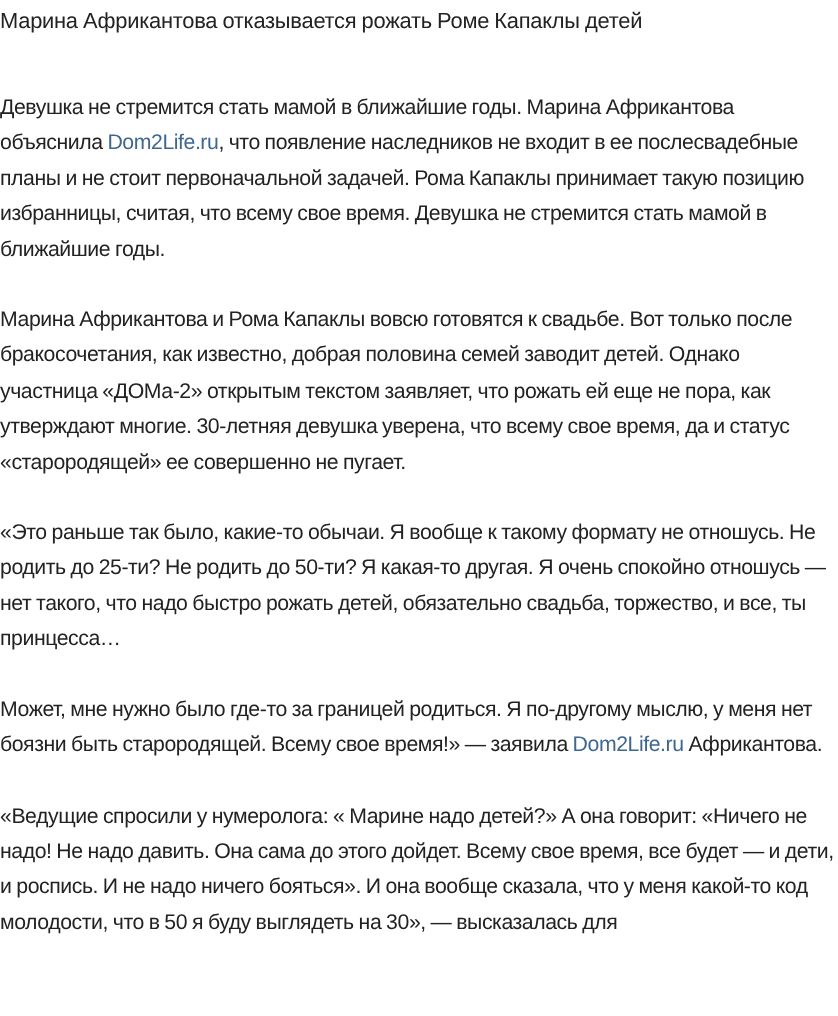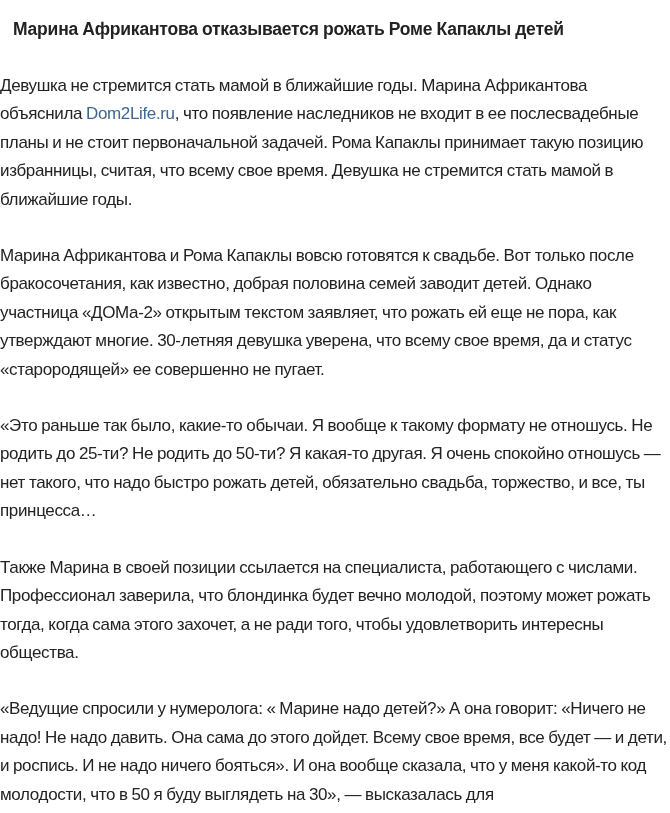--- a/index.html
+++ b/index.html
@@ -15,45 +15,45 @@
       color: #222222;
     }
     .article {
       padding: 2px 0 0 0;
       font-size: 17px;
       line-height: 28.4px;
       letter-spacing: -0.35px;
       word-spacing: -0.5px;
     }
     .title {
-      margin: 13px;
+      margin: 0;
       font-size: 17.5px;
-      font-weight: bold;
+      font-weight: normal;
       line-height: 28px;
       letter-spacing: -0.2px;
     }
     .para {
       margin: 28px 0 0 0;
       width: 670px;
     }
-    .title + .para { margin-top: 29px; }
+    .title + .para { margin-top: 42px; }
     .link {
       color: #3f6790;
       text-decoration: none;
     }
   </style>
 </head>
 <body>
 
 <div class="article">
   <h1 class="title">Марина Африкантова отказывается рожать Роме Капаклы детей</h1>
 
   <p class="para"><span>Девушка не стремится стать мамой в ближайшие годы. Марина Африкантова объяснила </span><a class="link" href="#">Dom2Life.ru</a><span>, что появление наследников не входит в ее послесвадебные планы и не стоит первоначальной задачей. Рома Капаклы принимает такую позицию избранницы, считая, что всему свое время. Девушка не стремится стать мамой в ближайшие годы.</span></p>
 
   <p class="para">Марина Африкантова и Рома Капаклы вовсю готовятся к свадьбе. Вот только после бракосочетания, как известно, добрая половина семей заводит детей. Однако участница «ДОМа-2» открытым текстом заявляет, что рожать ей еще не пора, как утверждают многие. 30-летняя девушка уверена, что всему свое время, да и статус «старородящей» ее совершенно не пугает.</p>
 
   <p class="para">«Это раньше так было, какие-то обычаи. Я вообще к такому формату не отношусь. Не родить до 25-ти? Не родить до 50-ти? Я какая-то другая. Я очень спокойно отношусь — нет такого, что надо быстро рожать детей, обязательно свадьба, торжество, и все, ты принцесса…</p>
 
+  <p class="para"><span>Может, мне нужно было где-то за границей родиться. Я по-другому мыслю, у меня нет боязни быть старородящей. Всему свое время!» — заявила </span><a class="link" href="#">Dom2Life.ru</a><span> Африкантова.</span></p>
 
-  <p class="para">Также Марина в своей позиции ссылается на специалиста, работающего с числами. Профессионал заверила, что блондинка будет вечно молодой, поэтому может рожать тогда, когда сама этого захочет, а не ради того, чтобы удовлетворить интересны общества.</p>
 
   <p class="para"><span>«Ведущие спросили у нумеролога: « Марине надо детей?» А она говорит: «Ничего не надо! Не надо давить. Она сама до этого дойдет. Всему свое время, все будет — и дети, и роспись. И не надо ничего бояться». И она вообще сказала, что у меня какой-то код молодости, что в 50 я буду выглядеть на 30», — высказалась для </span></p>
 </div>
 
 </body></html>

